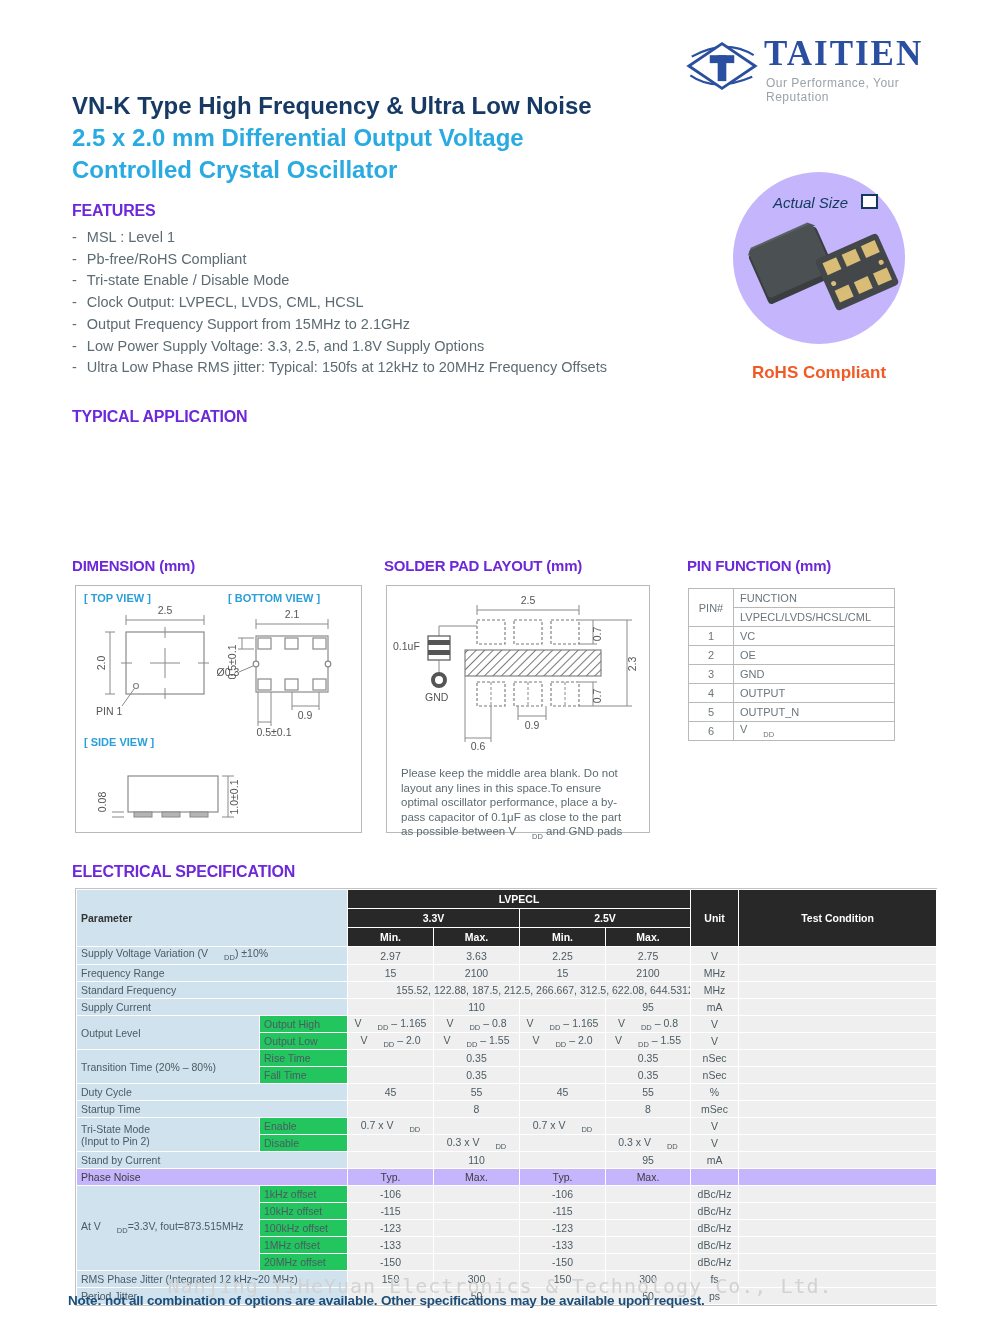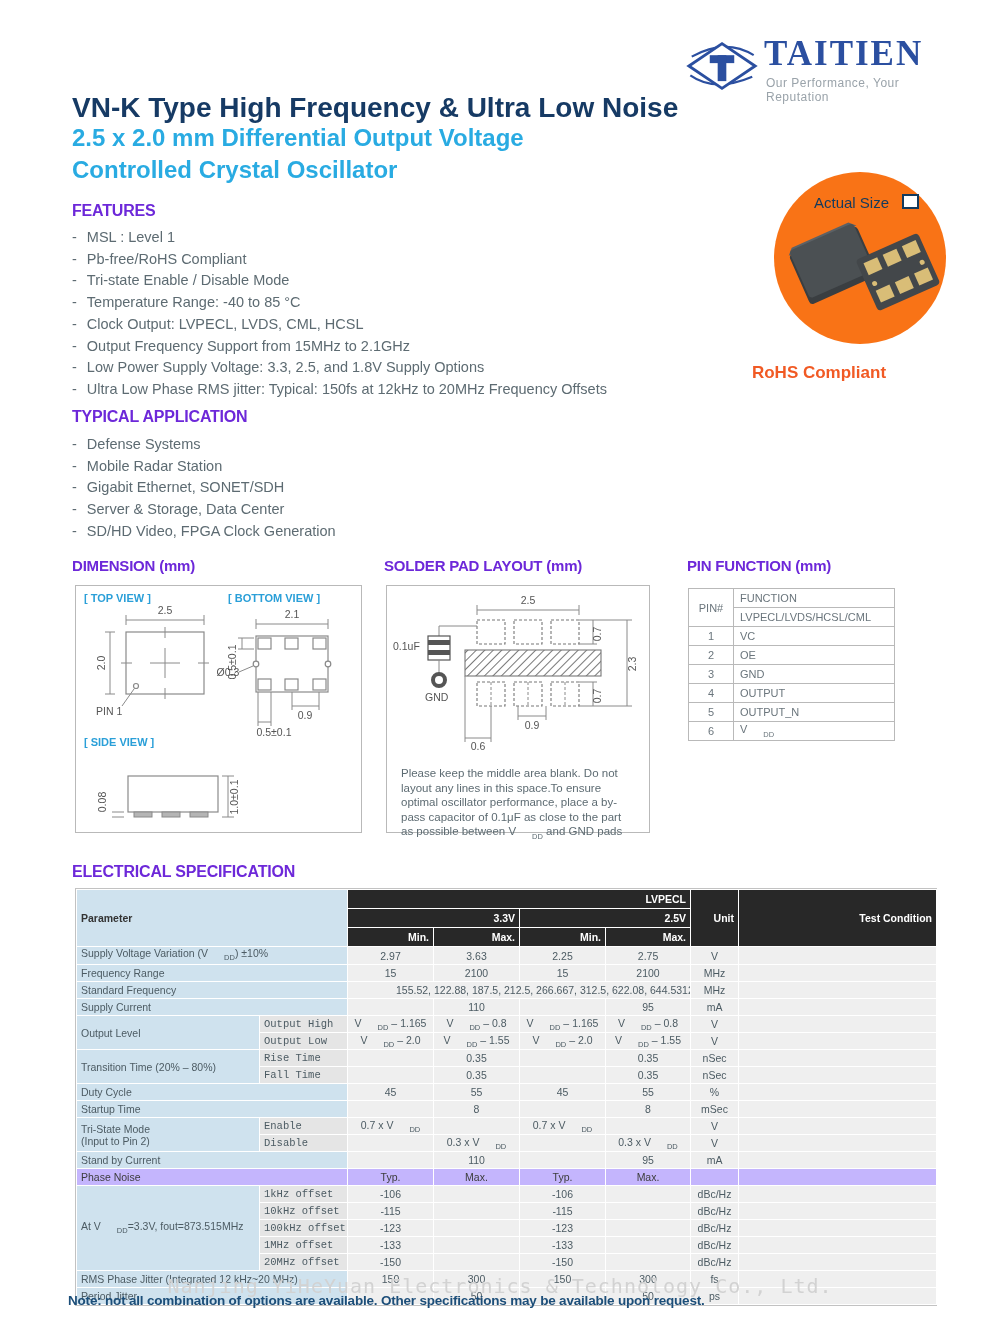--- a/index.html
+++ b/index.html
@@ -5,32 +5,32 @@
   html,body{margin:0;padding:0;background:#fff;}
   .page{position:relative;width:1000px;height:1322px;background:#fff;overflow:hidden;
         font-family:"Liberation Sans",sans-serif;color:#5d6b72;}
   
   .logo{position:absolute;left:686px;top:32px;width:250px;height:62px;}
   .logo-diamond{position:absolute;left:0;top:8px;}
   .brand-name{position:absolute;left:78px;top:2px;font-family:"Liberation Serif",serif;
         font-weight:bold;font-size:35px;letter-spacing:2px;color:#2b4fa0;}
   .brand-tag{position:absolute;left:80px;top:44px;font-size:12px;color:#9aa3aa;letter-spacing:.5px;}
   
-  .title1{position:absolute;left:72px;top:92px;font-size:28px;font-weight:bold;color:#163a64;}
+  .title1{position:absolute;left:72px;top:92px;font-size:24px;font-weight:bold;color:#163a64;}
   .title2{position:absolute;left:72px;top:124px;font-size:24px;font-weight:bold;color:#29abe2;}
   .title3{position:absolute;left:72px;top:156px;font-size:24px;font-weight:bold;color:#29abe2;}
   
   .sec-h{position:absolute;font-size:16px;font-weight:bold;color:#6d28d9;letter-spacing:-.2px;}
   
   .blist{position:absolute;left:72px;font-size:14.5px;color:#5d6b72;}
   .blist div{line-height:21.7px;}
   .blist div::before{content:"-";margin-right:10px;}
   
-  .circle{position:absolute;left:774px;top:172px;width:172px;height:172px;border-radius:50%;
-          background:#f97316;}
+  .circle{position:absolute;left:733px;top:172px;width:172px;height:172px;border-radius:50%;
+          background:#c4b5fd;font-style:italic;}
   .as-label{position:absolute;left:40px;top:22px;font-size:15px;color:#123a5e;}
   .as-square{position:absolute;left:128px;top:22px;width:13px;height:11px;border:2px solid #123a5e;background:#fff;}
   .rohs{position:absolute;left:723px;top:363px;width:192px;text-align:center;
         font-size:17px;font-weight:bold;color:#f15a24;}
   
   .box{position:absolute;border:1px solid #b9b9b9;background:#fff;}
   .view-label{position:absolute;font-size:11px;font-weight:bold;color:#2a9fd8;}
   .dl{stroke:#8a8a8a;stroke-width:1;fill:none;}
   .shape{stroke:#8a8a8a;stroke-width:1.2;fill:#fff;}
   .padd{stroke:#777;stroke-width:1.1;fill:#fff;stroke-dasharray:3,2;}
@@ -39,26 +39,26 @@
         line-height:14.6px;color:#5d6b72;}
   
   .pintable{position:absolute;left:688px;top:588px;border-collapse:collapse;font-size:11px;color:#6a757c;}
   .pintable td{border:1px solid #b9b9b9;height:18px;padding:0 6px;background:#fff;}
   .pintable td.c{text-align:center;padding:0 2px;}
   
   .spec-wrap{position:absolute;left:75px;top:888px;width:860px;border:1px solid #c2c2c2;}
   .spec{border-collapse:collapse;table-layout:fixed;width:860px;font-size:10.5px;color:#4c5b63;}
   .spec td{border:1px solid #fff;height:16px;padding:0 4px;overflow:hidden;white-space:nowrap;}
   .spec .pt{background:#cfe2ee;text-align:left;white-space:pre-line;line-height:12px;}
-  .spec .ps{background:#e5e5e5;text-align:left;font-family:Liberation Mono, monospace;}
+  .spec .ps{background:#22c55e;text-align:left;}
   .spec .pth{background:#cfe2ee;font-weight:bold;color:#333;}
   .spec .v,.spec .u{background:#efefef;text-align:center;}
   .spec .t{background:#efefef;}
   .spec .vspan{background:#efefef;text-align:center;padding-left:48px;}
-  .spec .dk{background:#282828;color:#fff;font-weight:bold;text-align:right;height:18px;}
+  .spec .dk{background:#282828;color:#fff;font-weight:bold;text-align:center;height:18px;}
   .spec .ph,.spec .phv,.spec .phu,.spec .pht{background:#c4b5fd;color:#3c3c3c;}
   .spec .phv{text-align:center;}
   sub{font-size:7.5px;padding-left:16px;}
   
   .watermark{position:absolute;left:0;top:1274px;width:1000px;text-align:center;
         font-family:"DejaVu Sans Mono",monospace;font-size:20px;color:#d2d2d2;letter-spacing:1px;}
   .foot-note{position:absolute;left:68px;top:1293px;font-size:13.5px;font-weight:bold;
         color:#1c4e79;letter-spacing:-.2px;}
 </style>
 </head>
@@ -80,35 +80,27 @@
 
   <div class="title1">VN-K Type High Frequency &amp; Ultra Low Noise</div>
   <div class="title2">2.5 x 2.0 mm Differential Output Voltage</div>
   <div class="title3">Controlled Crystal Oscillator</div>
 
   <div class="sec-h" style="left:72px;top:202px;">FEATURES</div>
   <div class="blist" style="top:227px;">
     <div>MSL : Level 1</div>
     <div>Pb-free/RoHS Compliant</div>
     <div>Tri-state Enable / Disable Mode</div>
-    <div>Temperature Range: -40 to 85 °C</div>
     <div>Clock Output: LVPECL, LVDS, CML, HCSL</div>
     <div>Output Frequency Support from 15MHz to 2.1GHz</div>
     <div>Low Power Supply Voltage: 3.3, 2.5, and 1.8V Supply Options</div>
     <div>Ultra Low Phase RMS jitter: Typical: 150fs at 12kHz to 20MHz Frequency Offsets</div>
   </div>
 
   <div class="sec-h" style="left:72px;top:408px;">TYPICAL APPLICATION</div>
-  <div class="blist" style="top:434px;">
-    <div>Defense Systems</div>
-    <div>Mobile Radar Station</div>
-    <div>Gigabit Ethernet, SONET/SDH</div>
-    <div>Server &amp; Storage, Data Center</div>
-    <div>SD/HD Video, FPGA Clock Generation</div>
-  </div>
 
   <div class="circle">
     <div class="as-label">Actual Size</div>
     <div class="as-square"></div>
     <svg width="172" height="172" viewBox="0 0 172 172">
       <g transform="rotate(-24 60 92)">
         <rect x="22" y="66" width="74" height="54" rx="4" fill="#3a3e41"></rect>
         <polygon points="22,66 96,66 90,60 28,60" fill="#5c6165"></polygon>
         <rect x="24" y="62" width="70" height="52" rx="4" fill="#4b5053"></rect>
       </g>

